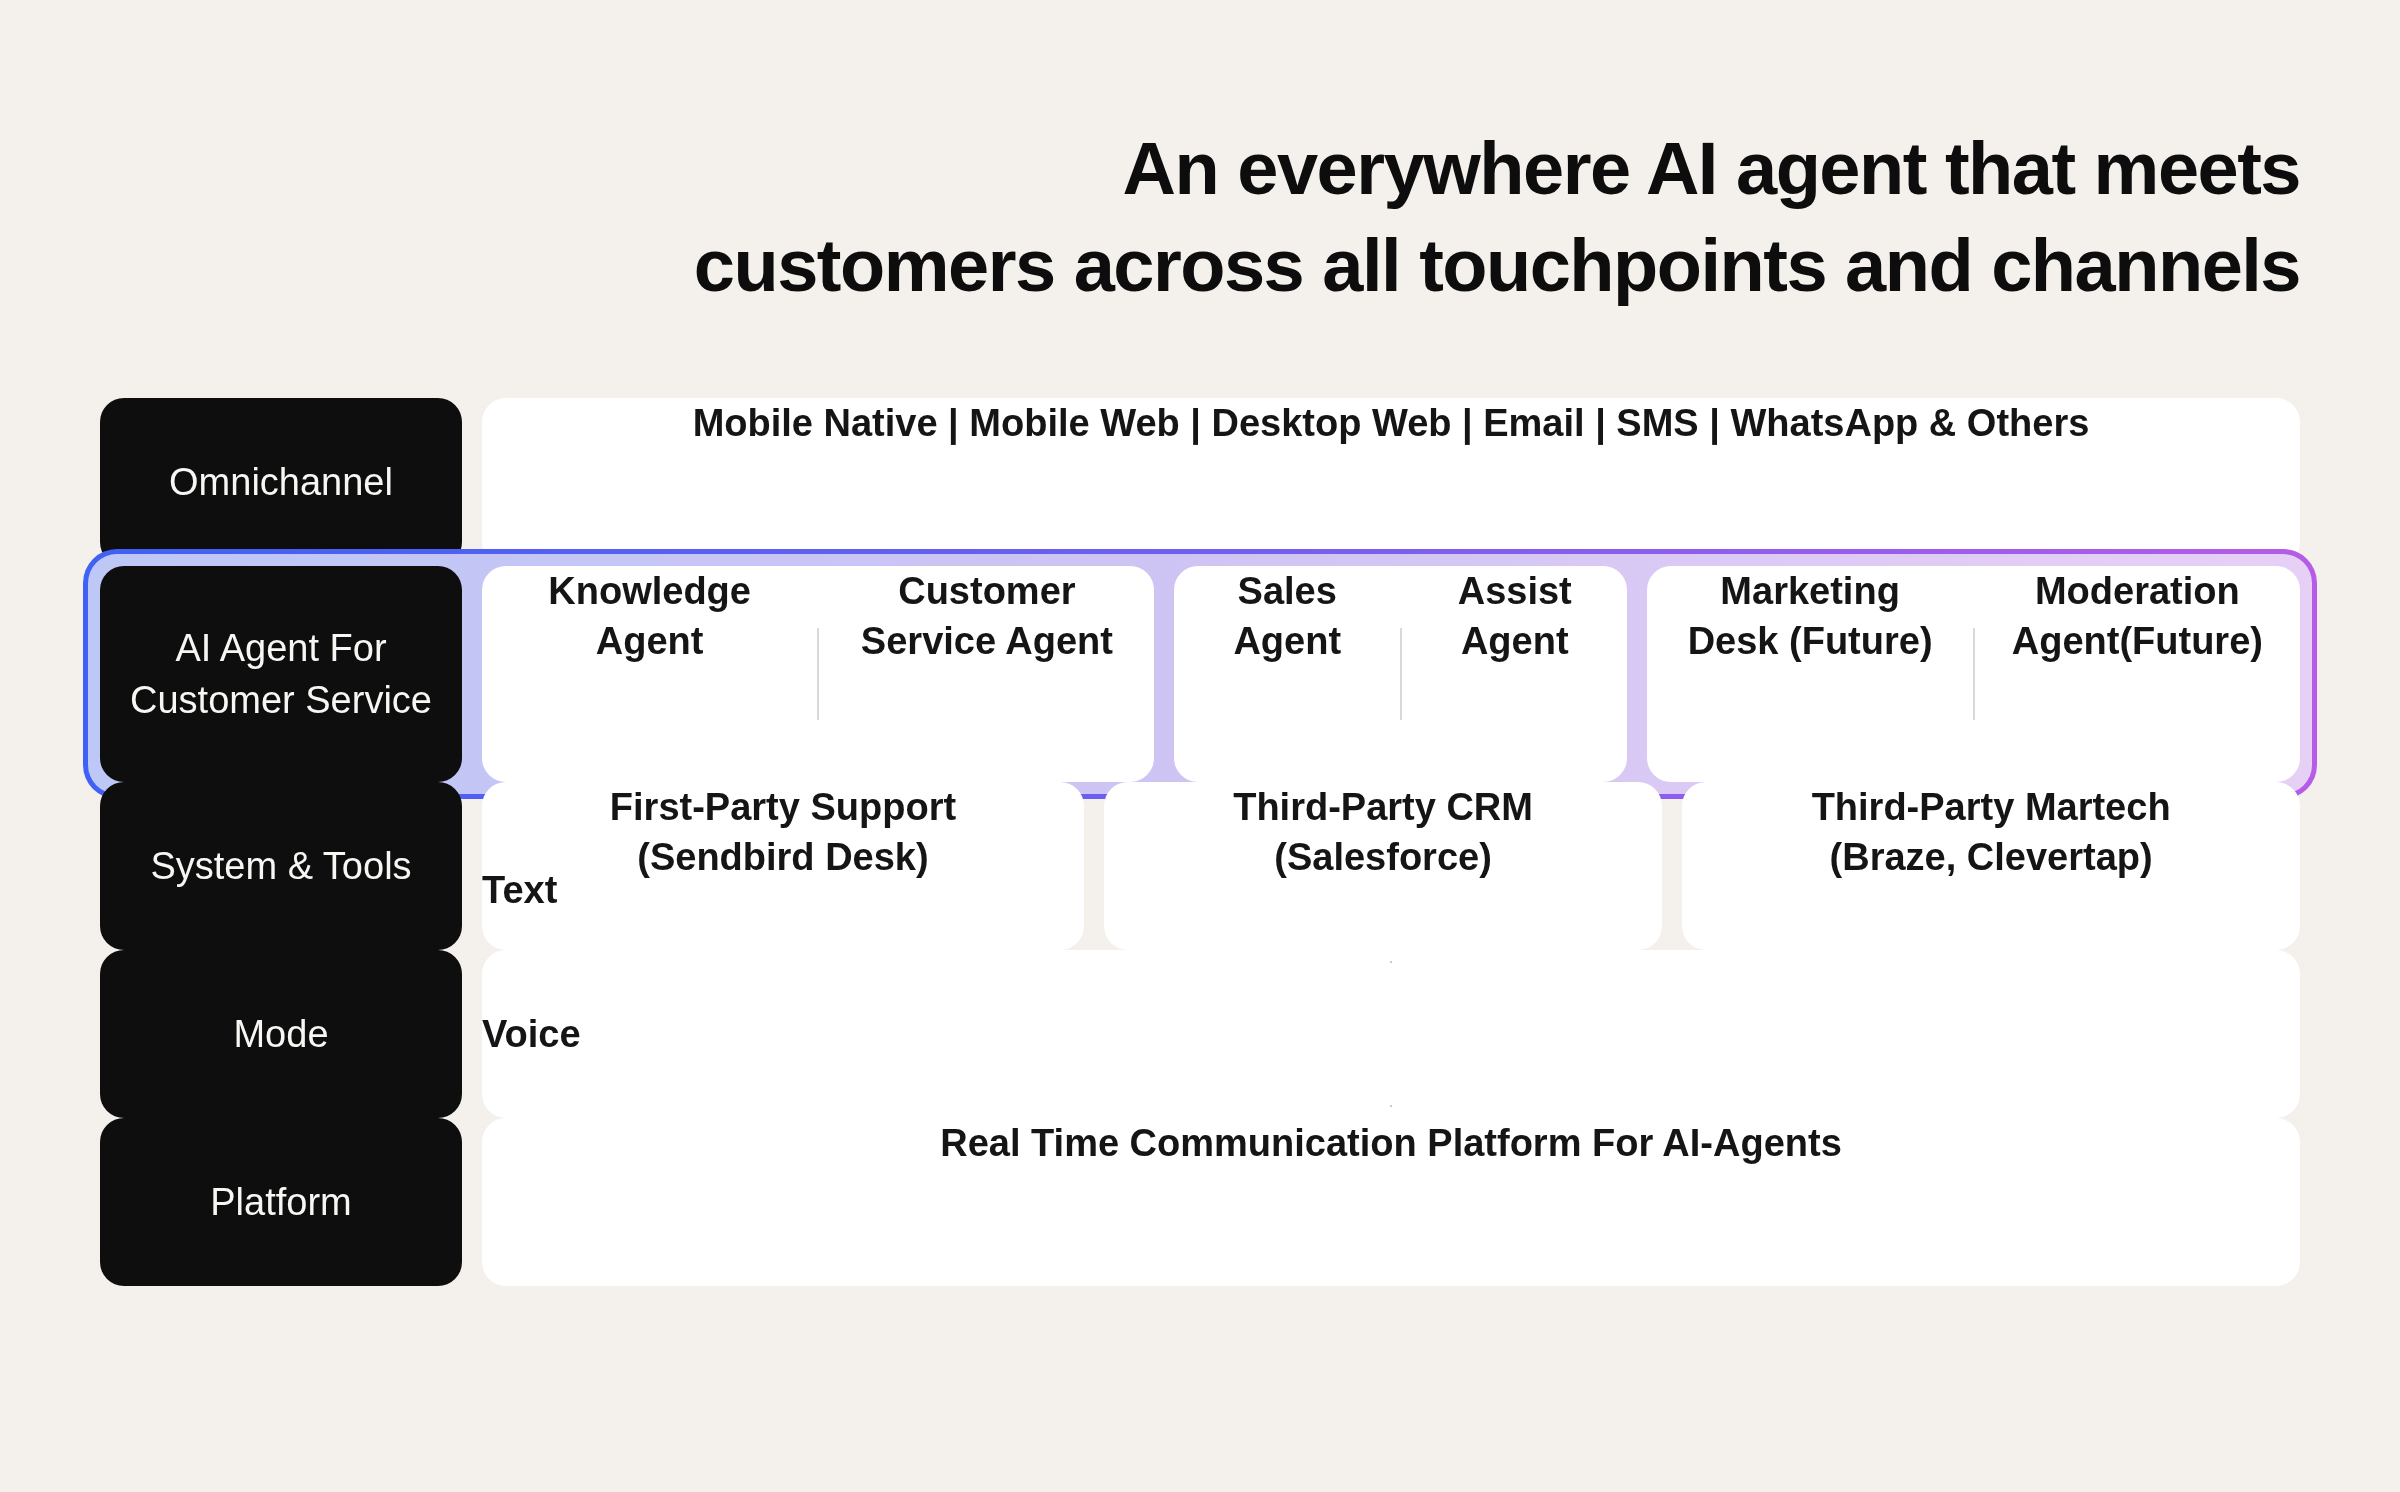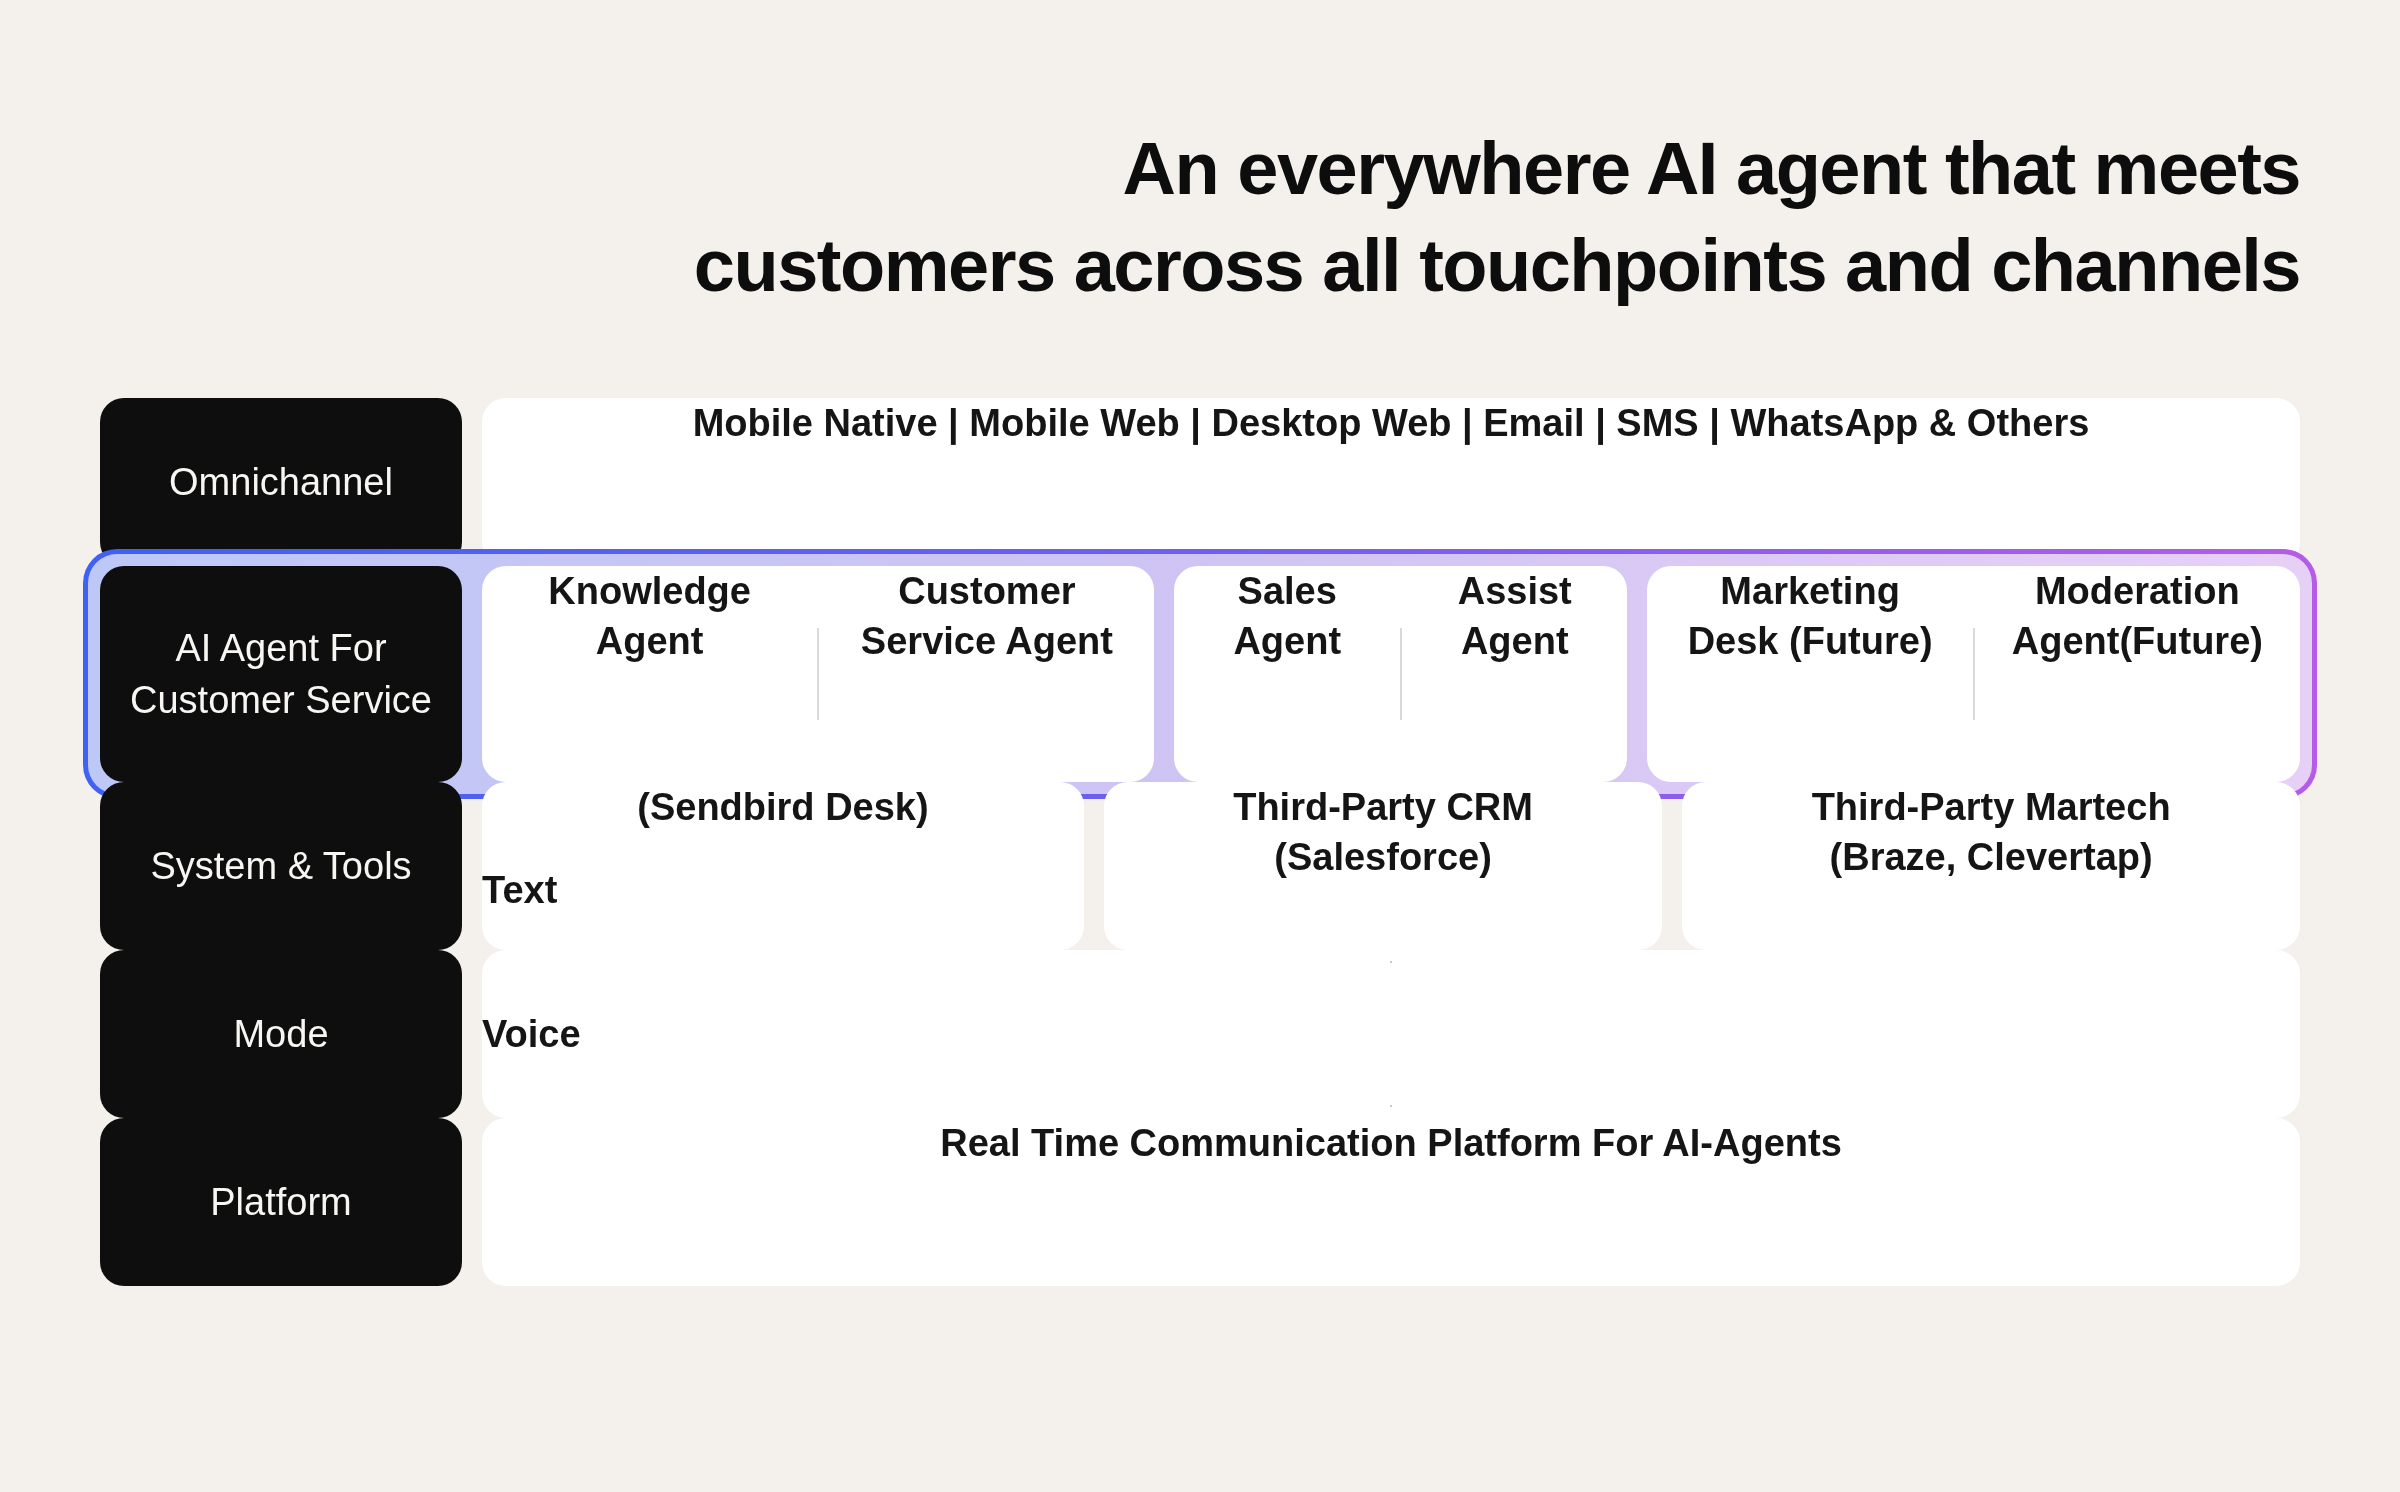--- a/index.html
+++ b/index.html
@@ -110,20 +110,21 @@
         </div>
       </div>
     </div>
 
     <div class="row">
       <div class="label-box">
         <span>System &amp; Tools</span>
       </div>
       <div class="content-box sys-1">
         <div>
+          <div>First-Party Support</div>
           <div>(Sendbird Desk)</div>
         </div>
       </div>
       <div class="content-box sys-2">
         <div>
           <div>Third-Party CRM</div>
           <div>(Salesforce)</div>
         </div>
       </div>
       <div class="content-box sys-3">

